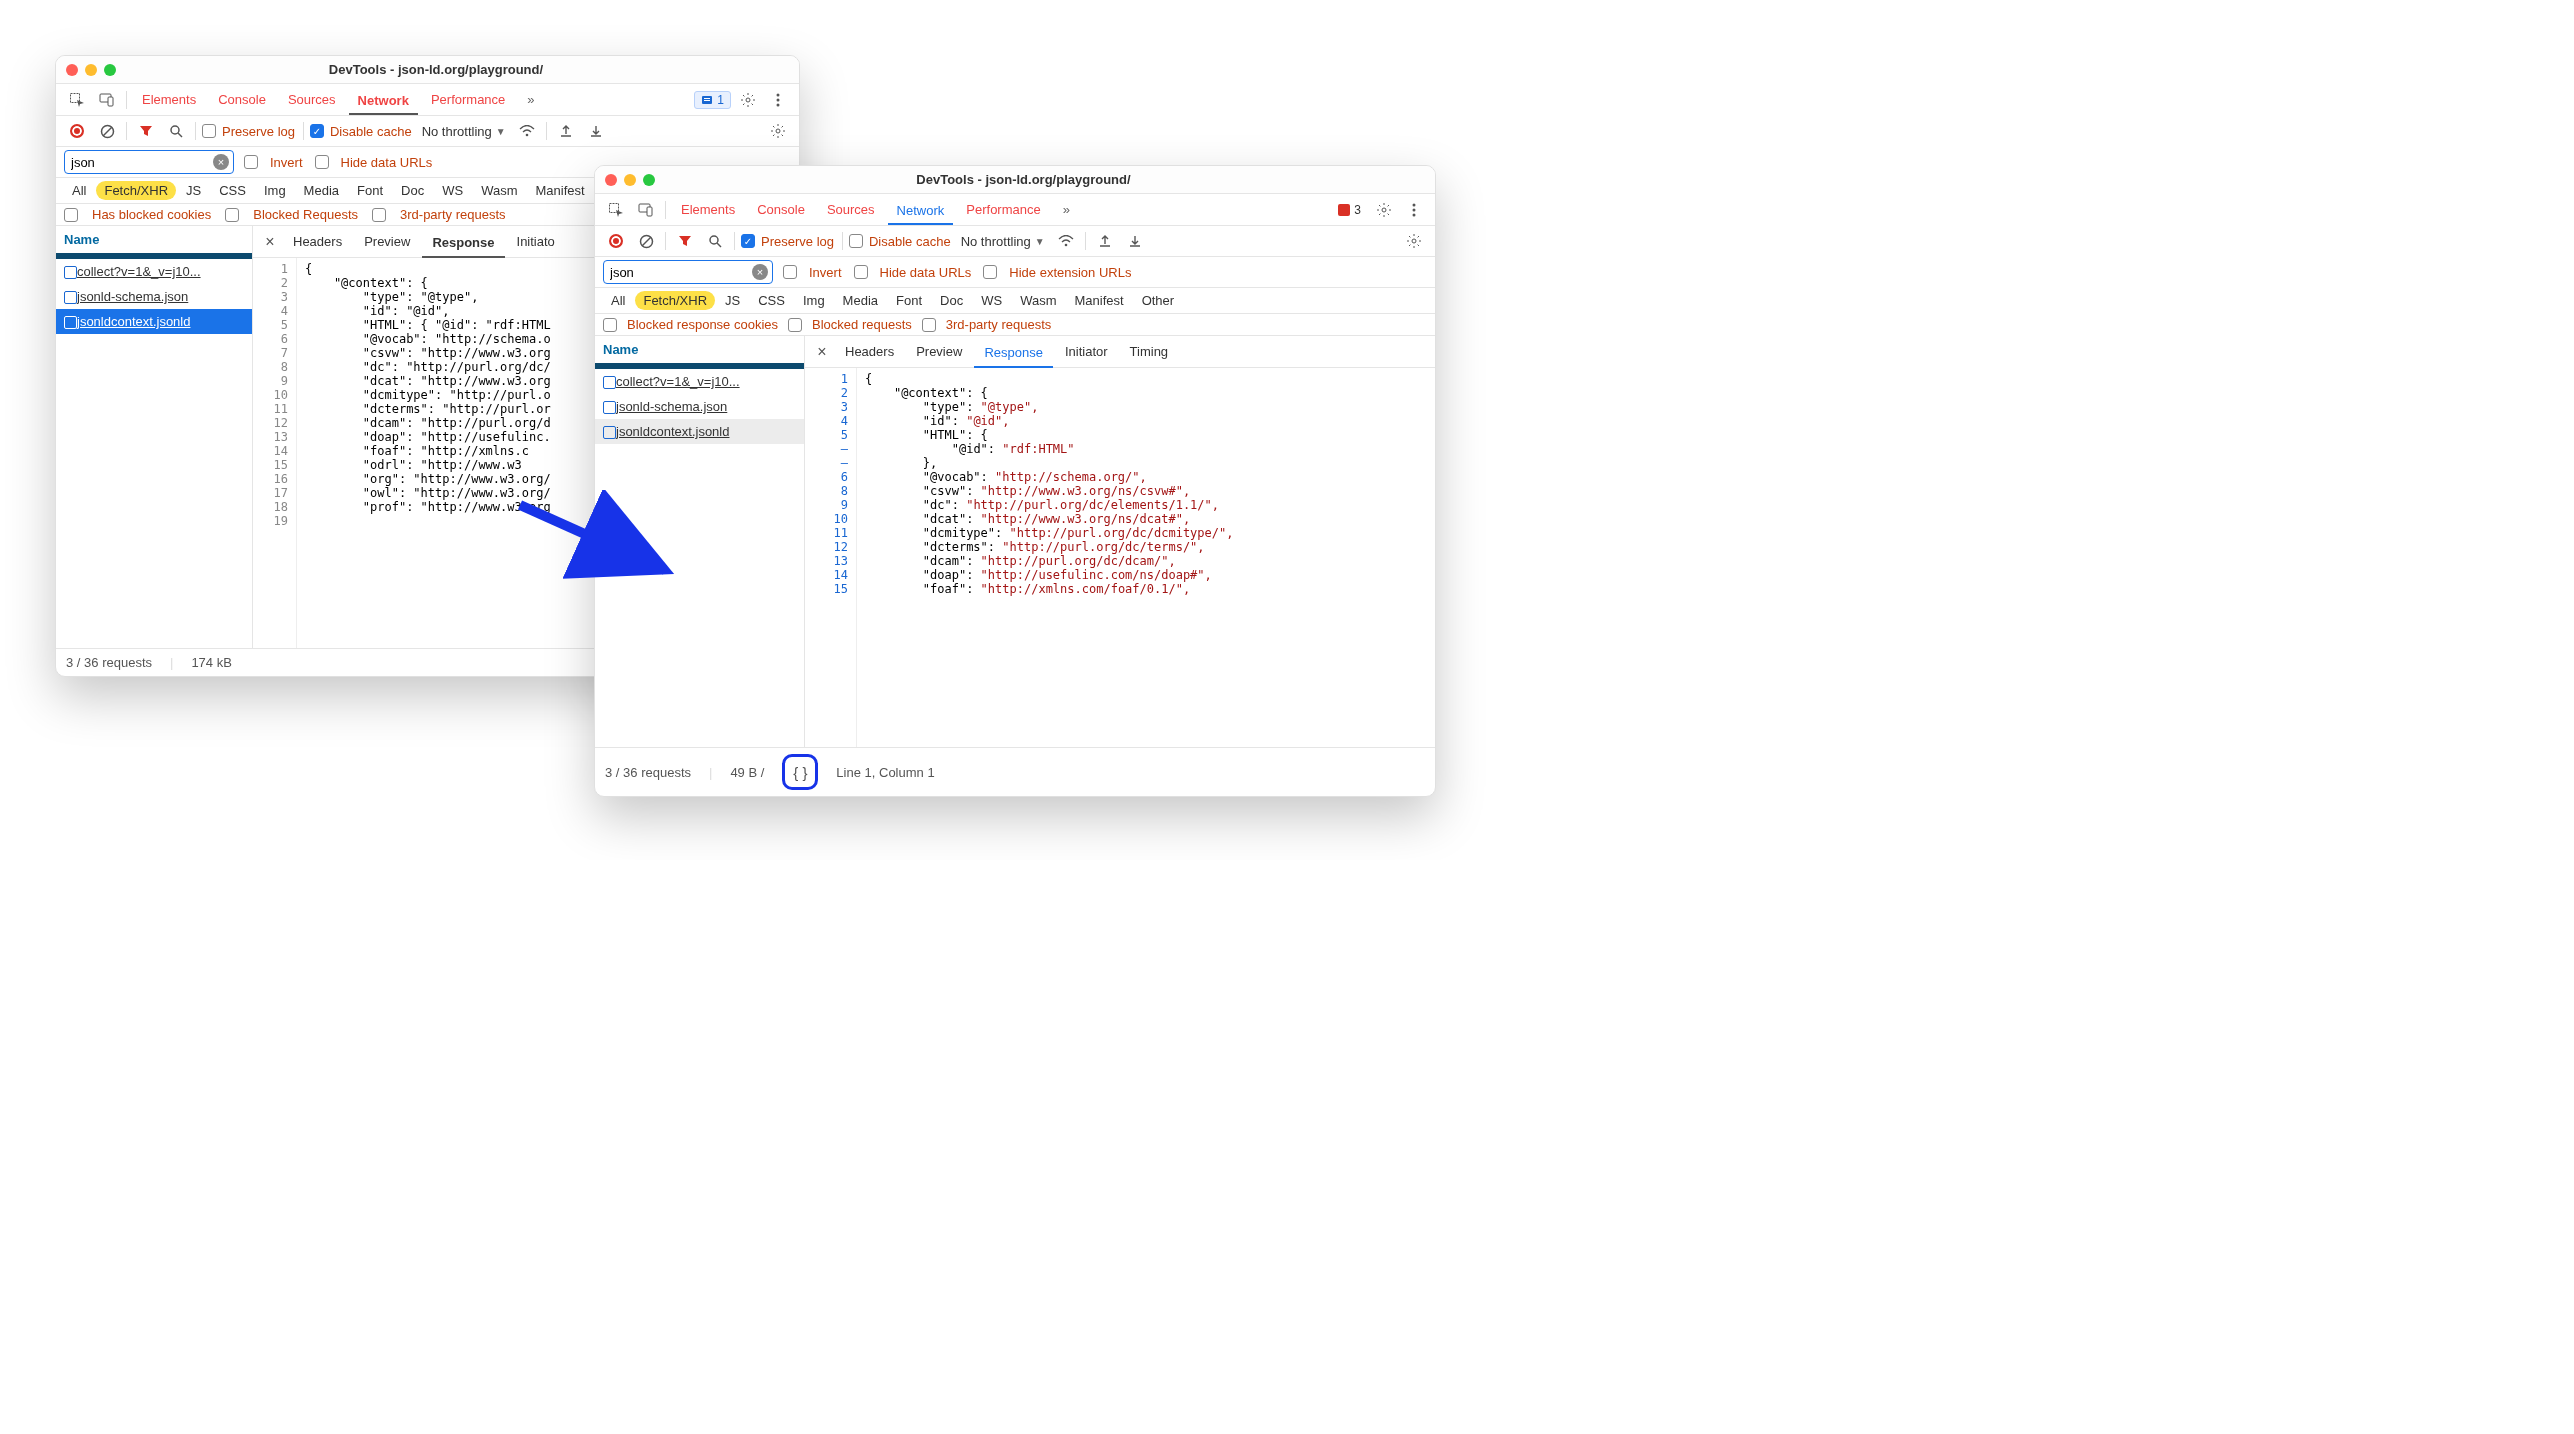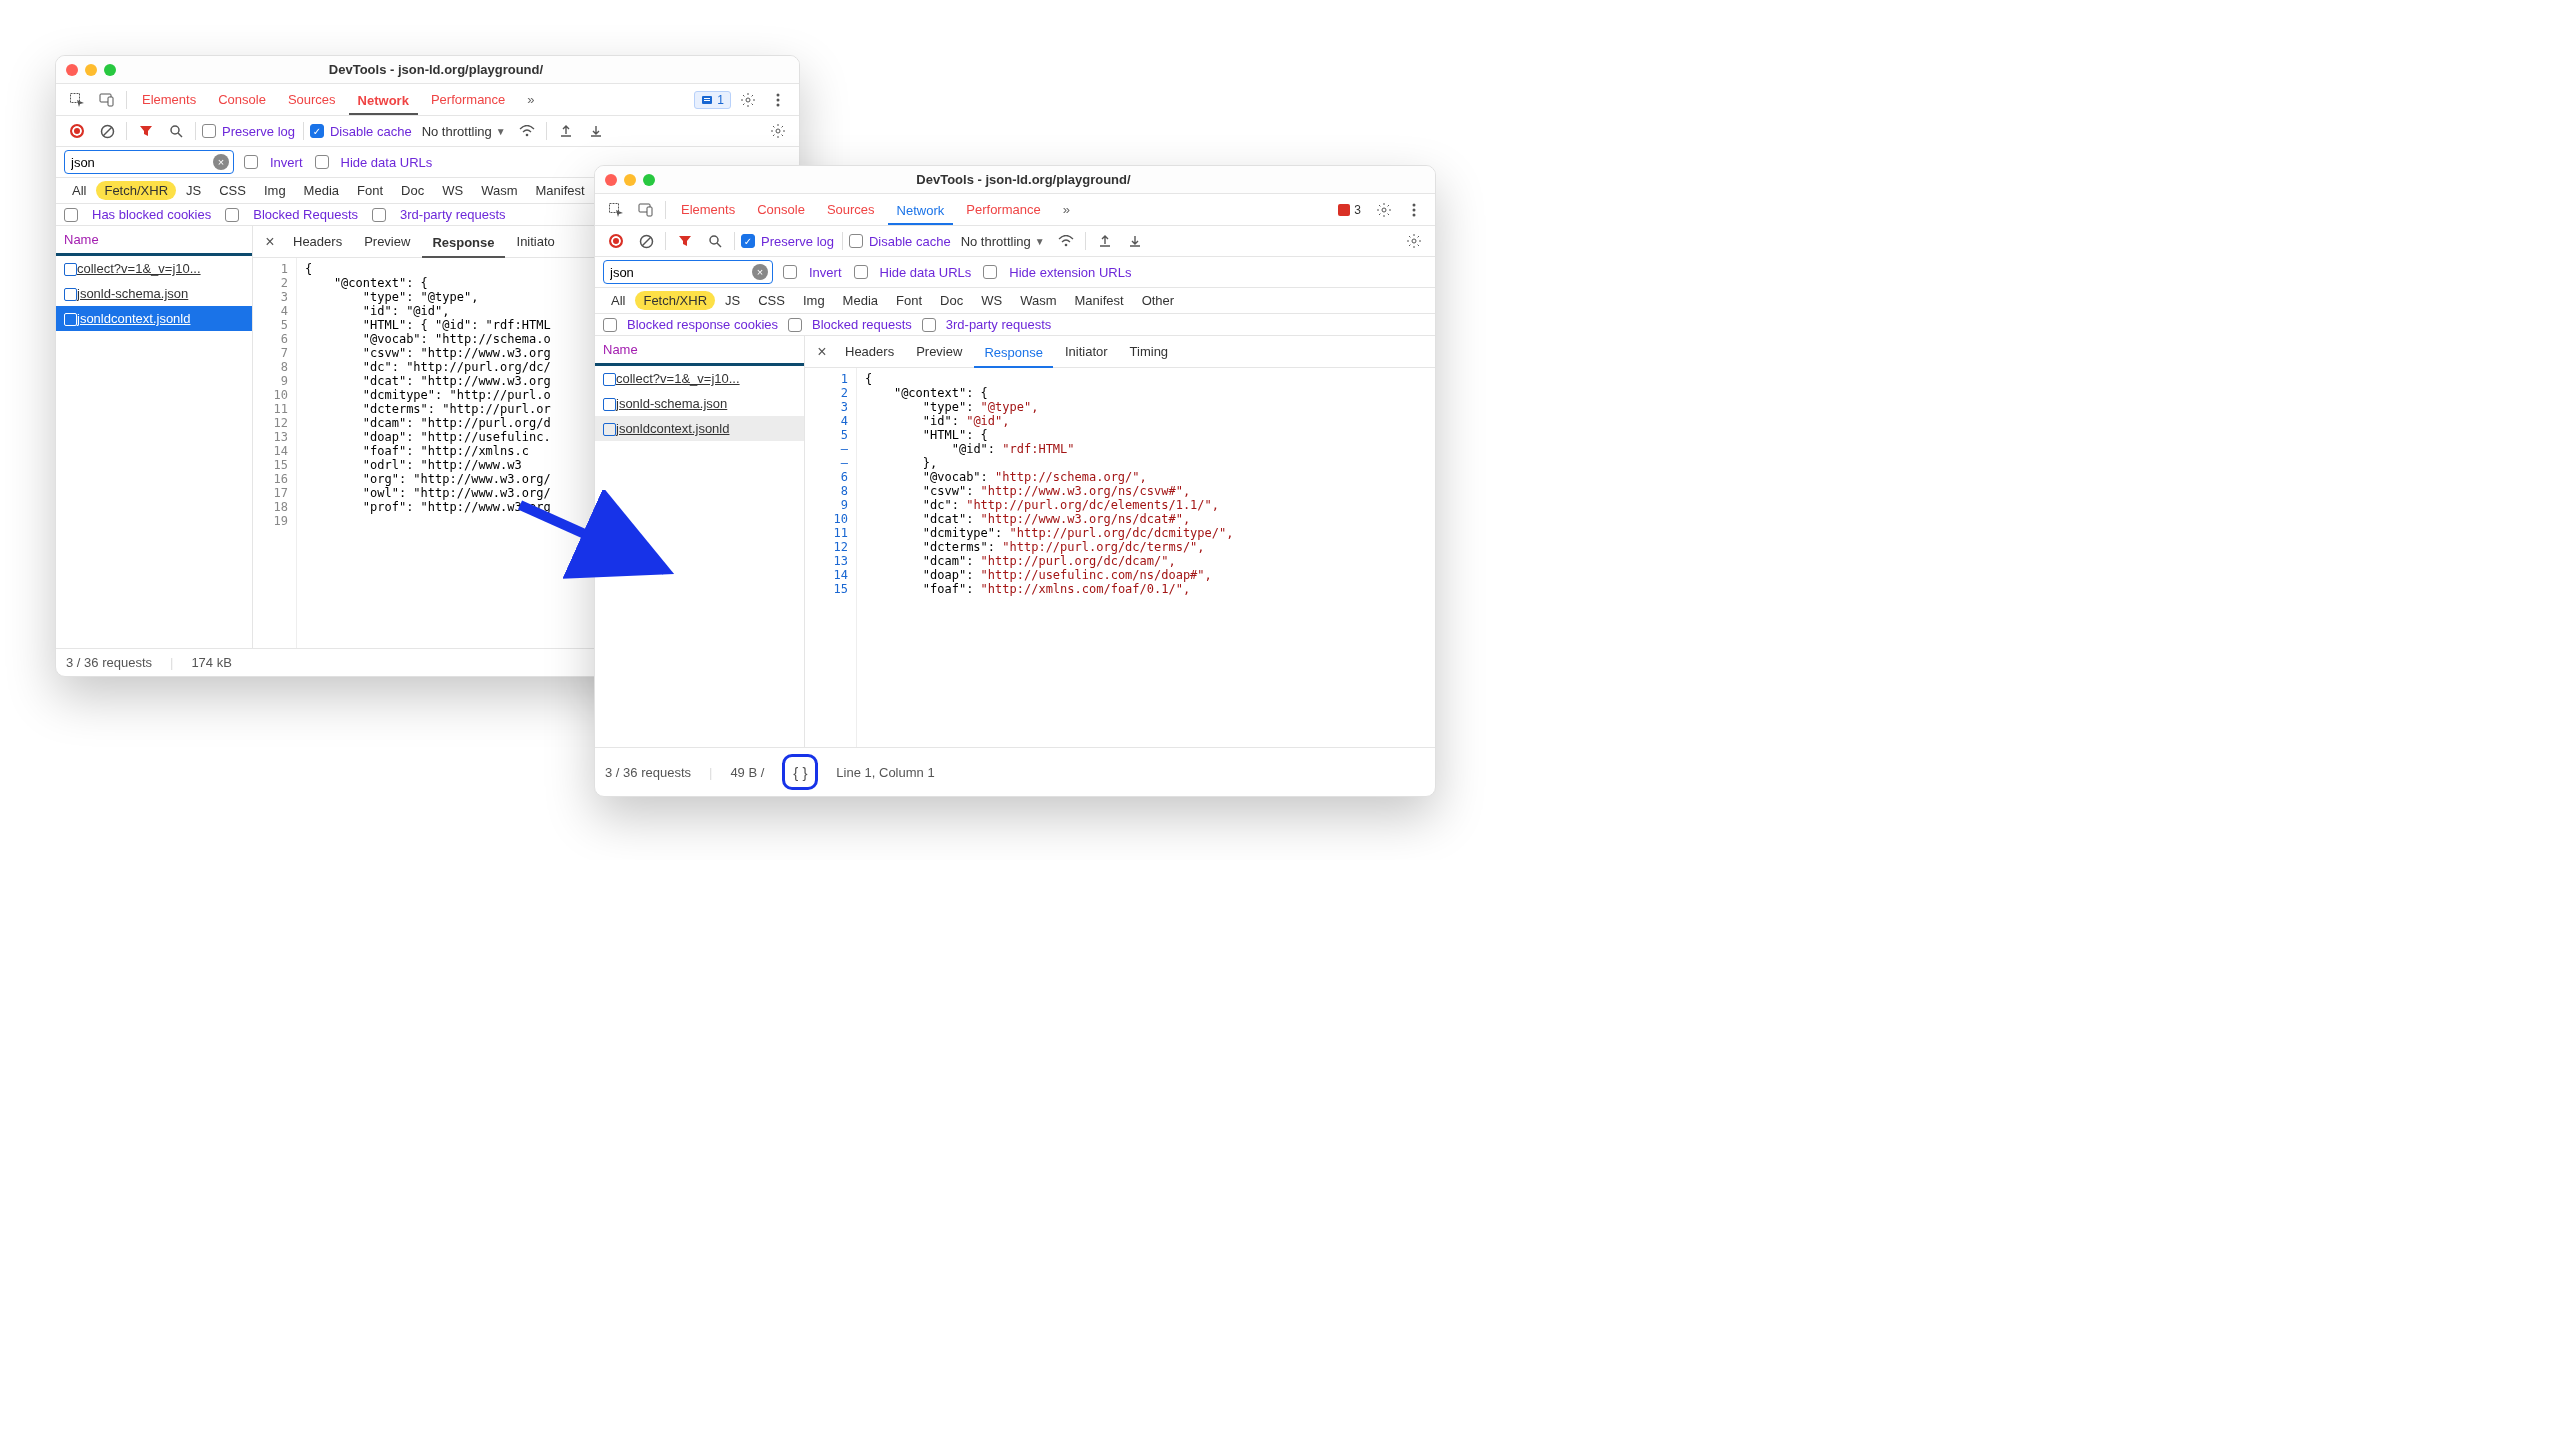--- a/index.html
+++ b/index.html
@@ -87,21 +87,21 @@
 
   
   .rec-dot { width: 14px; height: 14px; border: 2px solid #d93025; border-radius: 50%; background: #d93025; box-shadow: inset 0 0 0 2px #fff; }
   .filter-icon { color: #d93025; }
   .chk {
     display: inline-flex; align-items: center; justify-content: center;
     width: 14px; height: 14px; border: 1px solid #888; border-radius: 3px;
     font-size: 10px; color: #fff;
   }
   .chk.checked { background: #1a73e8; border-color: #1a73e8; }
-  .lbl { color: #6d28d9; padding: 0 2px 0 2px; }
+  .lbl { color: #c2410c; padding: 0 2px 0 2px; }
   .dropdown { color: #333; padding: 2px 4px; display: inline-flex; align-items: center; gap: 4px; }
   .chev { font-size: 10px; color: #666; }
 
   
   .filterrow { gap: 10px; }
   .filterbox {
     display: flex; align-items: center; gap: 4px;
     border: 1.5px solid #1a73e8; border-radius: 4px;
     padding: 2px 4px;
     background: #fff;
@@ -120,21 +120,21 @@
   .chip { padding: 2px 8px; border-radius: 10px; cursor: pointer; }
   .chip.active { background: #fde047; }
 
   
   .content { flex: 1; display: flex; overflow: hidden; }
   .reqlist {
     width: 197px; border-right: 1px solid #e5e5e5;
     display: flex; flex-direction: column;
     overflow: hidden;
   }
-  .reqlist .hdr { padding: 6px 8px; border-bottom: 3px solid #0c4a6e; color: #a21caf; }
+  .reqlist .hdr { padding: 6px 8px; border-bottom: 6px solid #0c4a6e; color: #0369a1; font-weight: bold; }
   .req-item {
     display: flex; align-items: flex-end; gap: 0;
     padding: 5px 8px; cursor: pointer;
     overflow: hidden; text-overflow: ellipsis; white-space: nowrap; text-decoration: underline;
   }
   .req-item .tile {
     width: 13px; height: 13px; border: 1.5px solid #1967d2;
     border-radius: 2px;
   }
   .req-item.selected { background: #1a73e8; color: #fff; }

